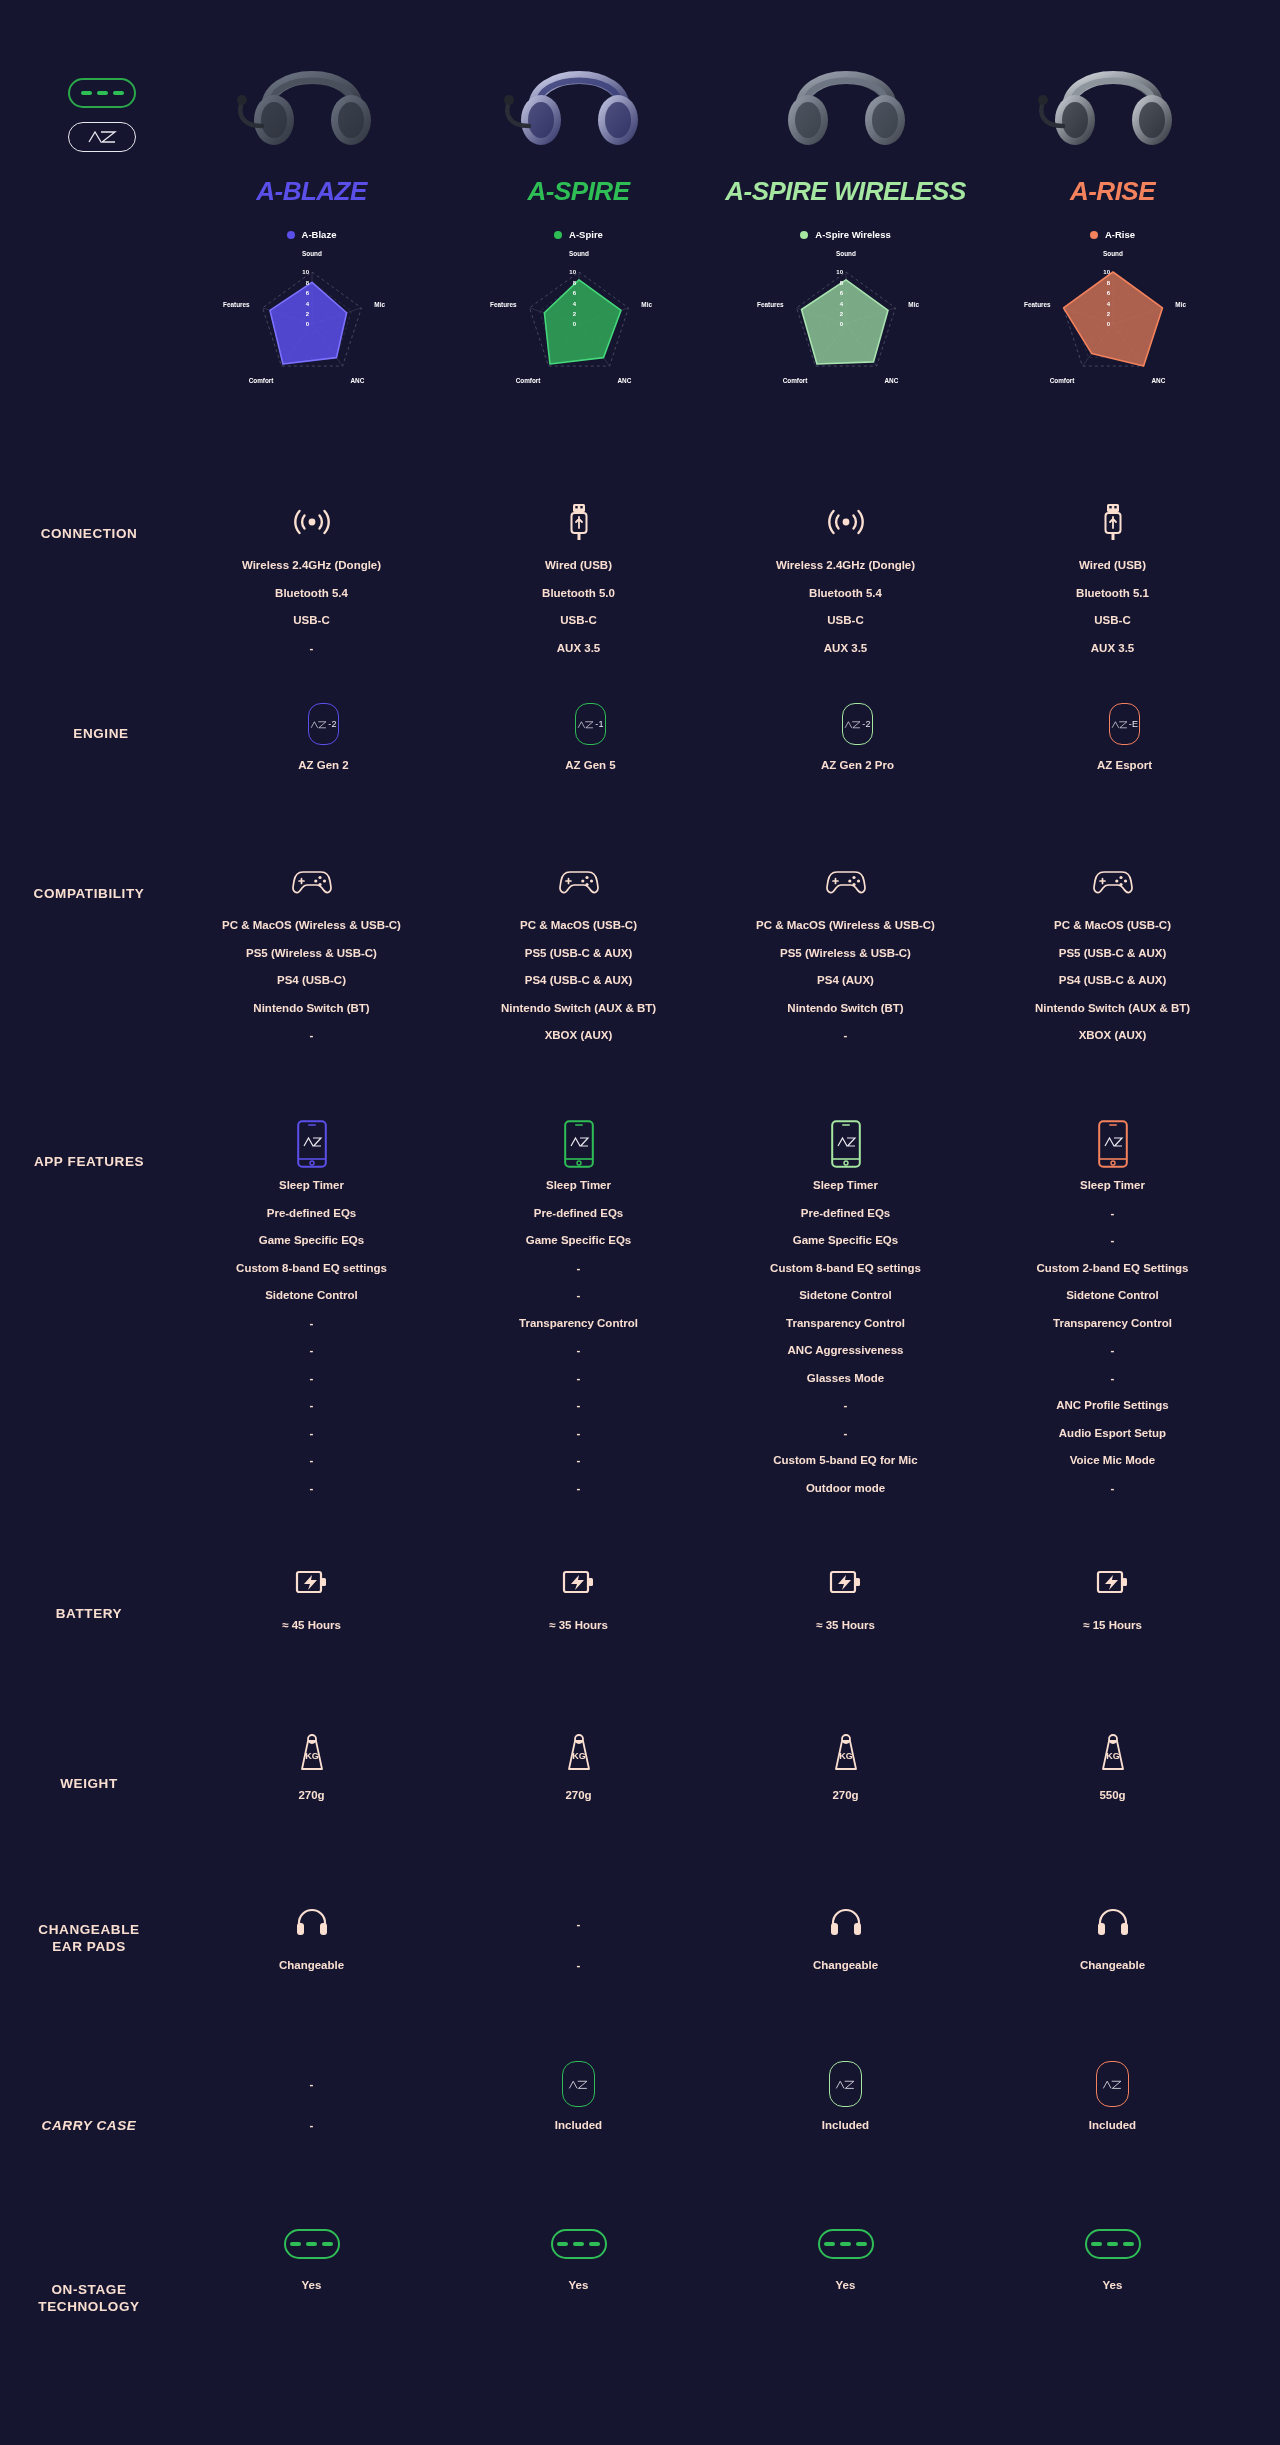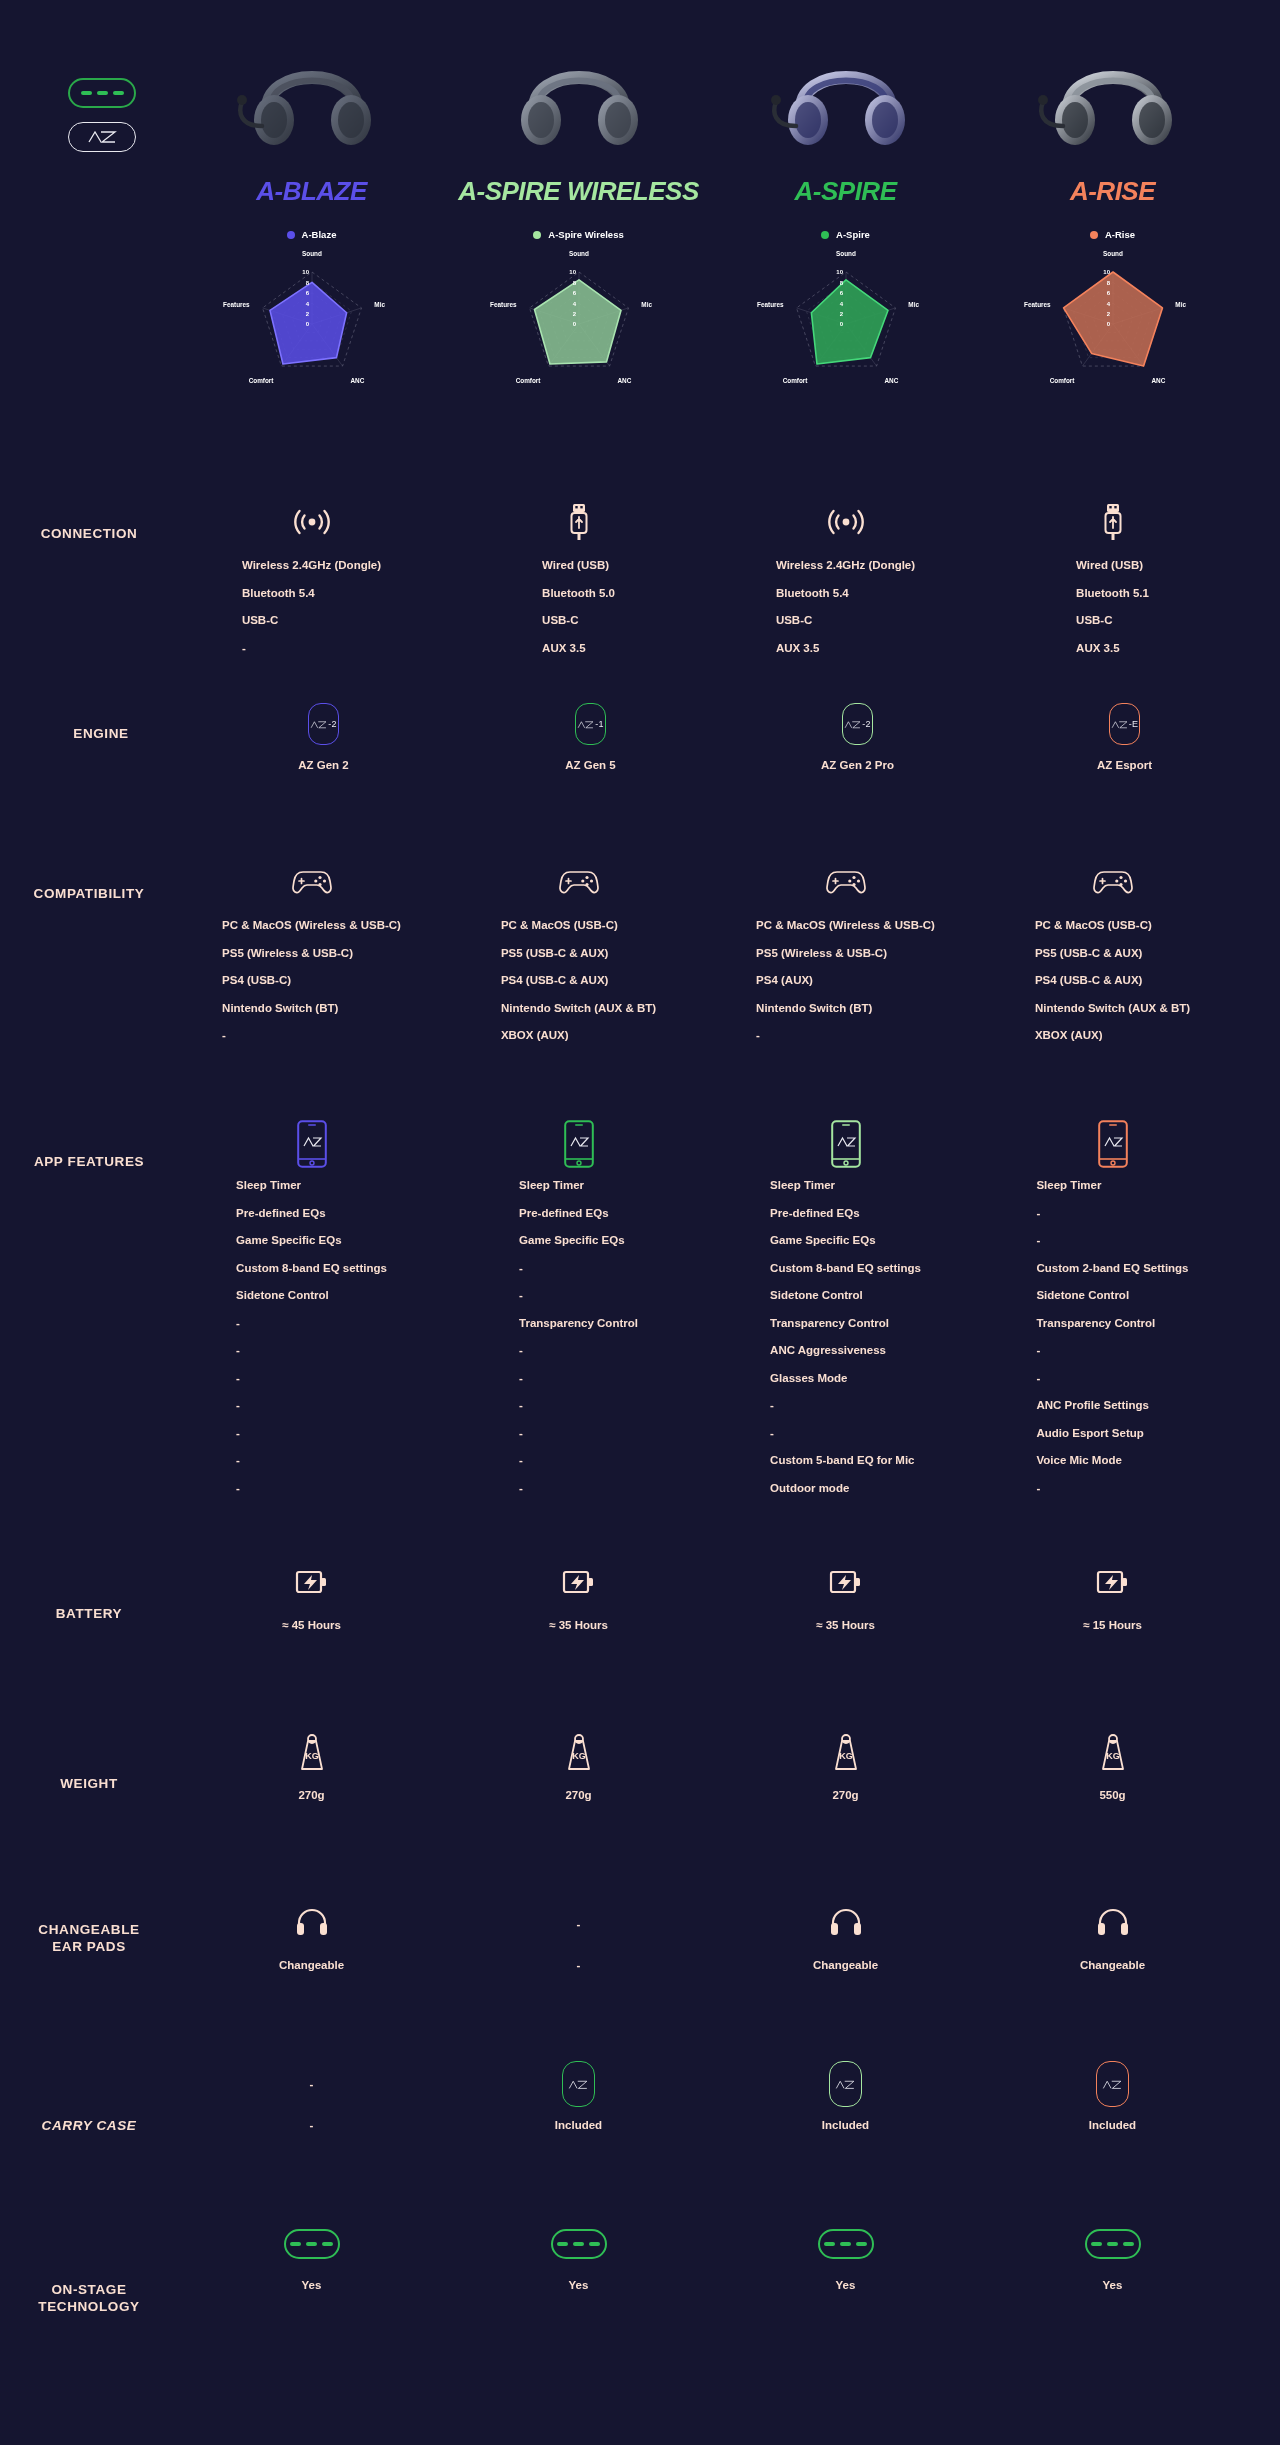--- a/index.html
+++ b/index.html
@@ -42,21 +42,21 @@
     width:178px;flex:0 0 178px;display:flex;align-items:flex-start;justify-content:center;
     padding-right:0;box-sizing:border-box;
   }
   .rowlabel span{
     display:block;text-align:center;width:178px;
     font-size:13.5px;font-weight:bold;letter-spacing:.6px;color:#fadfd1;line-height:1.25;
   }
   .cells{display:flex;width:1070px;}
   .cell{width:267px;display:flex;flex-direction:column;align-items:center;}
   .cell .icon{height:48px;display:flex;align-items:center;justify-content:center;}
-  .vals{margin-top:12px;display:flex;flex-direction:column;}
+  .vals{margin-top:12px;display:flex;flex-direction:column;align-items:center;}
   .vals div{
     font-size:11.5px;font-weight:bold;line-height:1;color:#fadfd1;margin-bottom:16px;white-space:nowrap;
   }
   .dash-only{font-size:11.5px;font-weight:bold;color:#fadfd1;}
 
   
   .engbadge{
     width:31px;height:42px;border-radius:13px;display:flex;align-items:center;justify-content:center;
     box-sizing:border-box;font-size:10px;letter-spacing:.3px;color:#e9e9f0;
   }
@@ -138,20 +138,69 @@
             <text x="112" y="59.6" fill="#ffffff" font-size="6" font-weight="bold" text-anchor="end" font-family="Liberation Sans, sans-serif">4</text>
             <text x="112" y="49.199999999999996" fill="#ffffff" font-size="6" font-weight="bold" text-anchor="end" font-family="Liberation Sans, sans-serif">6</text>
             <text x="112" y="38.8" fill="#ffffff" font-size="6" font-weight="bold" text-anchor="end" font-family="Liberation Sans, sans-serif">8</text>
             <text x="112" y="28.4" fill="#ffffff" font-size="6" font-weight="bold" text-anchor="end" font-family="Liberation Sans, sans-serif">10</text>
           </svg></div>
       </div>
       <div class="hcol">
         <div class="prodimg">
           <svg width="160" height="120" viewBox="0 0 160 120">
     <defs>
+      <linearGradient id="g1" x1="0" y1="0" x2="1" y2="1">
+        <stop offset="0%" stop-color="#c9cbe8"></stop>
+                <stop offset="100%" stop-color="#2c2f62"></stop>
+      </linearGradient>
+    </defs>
+    <path d="M36 72 C30 26 130 26 124 72" fill="none" stroke="url(#g1)" stroke-width="13" stroke-linecap="round"></path>
+    <path d="M40 66 C36 32 124 32 120 66" fill="none" stroke="#3b3f7a" stroke-width="6" stroke-linecap="round" opacity=".85"></path>
+    <ellipse cx="42" cy="80" rx="20" ry="25" fill="url(#g1)"></ellipse>
+    <ellipse cx="42" cy="80" rx="13" ry="18" fill="#2c2f62" opacity=".75"></ellipse>
+    <ellipse cx="119" cy="80" rx="20" ry="25" fill="url(#g1)"></ellipse>
+    <ellipse cx="119" cy="80" rx="13" ry="18" fill="#2c2f62" opacity=".75"></ellipse>
+    <path d="M30 86 C8 86 6 72 10 62" fill="none" stroke="#2a2e36" stroke-width="4.5" stroke-linecap="round"></path>
+      <circle cx="10" cy="60" r="5" fill="#23262d"></circle>
+  </svg>
+        </div>
+     <div class="prodname" style="color:#2fbe55">A-SPIRE</div>
+     <div class="legend">
+       <span class="dot" style="background:#2fbe55"></span>
+       <span>A-Spire</span>
+     </div>
+     <div class="radarwrap"><svg width="230" height="150" viewBox="0 0 230 150">
+    <polygon points="115,67.6 124.8909877694696,74.78622325850054 121.11296662384171,86.41377674149945 108.88703337615829,86.41377674149945 105.1090122305304,74.78622325850054" fill="none" stroke="#6f6f86" stroke-width=".6" stroke-dasharray="2.5 3" opacity=".45"></polygon>
+            <polygon points="115,57.2 134.7819755389392,71.5724465170011 127.22593324768344,94.82755348299891 102.77406675231656,94.82755348299891 95.2180244610608,71.57244651700108" fill="none" stroke="#6f6f86" stroke-width=".6" stroke-dasharray="2.5 3" opacity=".45"></polygon>
+            <polygon points="115,46.8 144.67296330840878,68.35866977550164 133.33889987152517,103.24133022449836 96.66110012847484,103.24133022449836 85.32703669159122,68.35866977550162" fill="none" stroke="#6f6f86" stroke-width=".6" stroke-dasharray="2.5 3" opacity=".45"></polygon>
+            <polygon points="115,36.4 154.5639510778784,65.1448930340022 139.4518664953669,111.65510696599782 90.54813350463311,111.65510696599782 75.43604892212161,65.14489303400217" fill="none" stroke="#6f6f86" stroke-width=".6" stroke-dasharray="2.5 3" opacity=".45"></polygon>
+            <polygon points="115,26 164.454938847348,61.931116292502736 145.5648331192086,120.06888370749726 84.4351668807914,120.06888370749726 65.54506115265201,61.93111629250272" fill="none" stroke="#6f6f86" stroke-width=".6" stroke-dasharray="3 3" opacity=".9"></polygon>
+            <line x1="115" y1="78" x2="115" y2="26" stroke="#6f6f86" stroke-width=".6" opacity=".5"></line>
+            <line x1="115" y1="78" x2="164.454938847348" y2="61.931116292502736" stroke="#6f6f86" stroke-width=".6" opacity=".5"></line>
+            <line x1="115" y1="78" x2="145.5648331192086" y2="120.06888370749726" stroke="#6f6f86" stroke-width=".6" opacity=".5"></line>
+            <line x1="115" y1="78" x2="84.4351668807914" y2="120.06888370749726" stroke="#6f6f86" stroke-width=".6" opacity=".5"></line>
+            <line x1="115" y1="78" x2="65.54506115265201" y2="61.93111629250272" stroke="#6f6f86" stroke-width=".6" opacity=".5"></line>
+    <polygon points="115,33.800000000000004 157.03669802024578,64.34144884862732 139.4518664953669,111.65510696599782 85.96340853675184,117.96543952212241 80.38154280685642,66.75178140475191" fill="rgba(47,158,86,0.92)" stroke="#45d87a" stroke-width="1.6" stroke-linejoin="round"></polygon>
+    <text x="115" y="10.480000000000004" fill="#ffffff" font-size="6.4" font-weight="bold" text-anchor="middle" font-family="Liberation Sans, sans-serif">Sound</text>
+            <text x="177.31322294765846" y="60.75320652855345" fill="#ffffff" font-size="6.4" font-weight="bold" text-anchor="start" font-family="Liberation Sans, sans-serif">Mic</text>
+            <text x="153.51168973020285" y="137.00679347144654" fill="#ffffff" font-size="6.4" font-weight="bold" text-anchor="start" font-family="Liberation Sans, sans-serif">ANC</text>
+            <text x="76.48831026979717" y="137.00679347144654" fill="#ffffff" font-size="6.4" font-weight="bold" text-anchor="end" font-family="Liberation Sans, sans-serif">Comfort</text>
+            <text x="52.68677705234154" y="60.75320652855342" fill="#ffffff" font-size="6.4" font-weight="bold" text-anchor="end" font-family="Liberation Sans, sans-serif">Features</text>
+            <text x="112" y="80.4" fill="#ffffff" font-size="6" font-weight="bold" text-anchor="end" font-family="Liberation Sans, sans-serif">0</text>
+            <text x="112" y="70" fill="#ffffff" font-size="6" font-weight="bold" text-anchor="end" font-family="Liberation Sans, sans-serif">2</text>
+            <text x="112" y="59.6" fill="#ffffff" font-size="6" font-weight="bold" text-anchor="end" font-family="Liberation Sans, sans-serif">4</text>
+            <text x="112" y="49.199999999999996" fill="#ffffff" font-size="6" font-weight="bold" text-anchor="end" font-family="Liberation Sans, sans-serif">6</text>
+            <text x="112" y="38.8" fill="#ffffff" font-size="6" font-weight="bold" text-anchor="end" font-family="Liberation Sans, sans-serif">8</text>
+            <text x="112" y="28.4" fill="#ffffff" font-size="6" font-weight="bold" text-anchor="end" font-family="Liberation Sans, sans-serif">10</text>
+          </svg></div>
+      </div>
+      <div class="hcol">
+        <div class="prodimg">
+          <svg width="160" height="120" viewBox="0 0 160 120">
+    <defs>
       <linearGradient id="g2" x1="0" y1="0" x2="1" y2="1">
         <stop offset="0%" stop-color="#9aa1ad"></stop>
                 <stop offset="100%" stop-color="#3a3f49"></stop>
       </linearGradient>
     </defs>
     <path d="M36 72 C30 26 130 26 124 72" fill="none" stroke="url(#g2)" stroke-width="13" stroke-linecap="round"></path>
     <path d="M40 66 C36 32 124 32 120 66" fill="none" stroke="#6b7280" stroke-width="6" stroke-linecap="round" opacity=".85"></path>
     <ellipse cx="42" cy="80" rx="20" ry="25" fill="url(#g2)"></ellipse>
     <ellipse cx="42" cy="80" rx="13" ry="18" fill="#3a3f49" opacity=".75"></ellipse>
     <ellipse cx="119" cy="80" rx="20" ry="25" fill="url(#g2)"></ellipse>
@@ -186,69 +235,20 @@
             <text x="112" y="59.6" fill="#ffffff" font-size="6" font-weight="bold" text-anchor="end" font-family="Liberation Sans, sans-serif">4</text>
             <text x="112" y="49.199999999999996" fill="#ffffff" font-size="6" font-weight="bold" text-anchor="end" font-family="Liberation Sans, sans-serif">6</text>
             <text x="112" y="38.8" fill="#ffffff" font-size="6" font-weight="bold" text-anchor="end" font-family="Liberation Sans, sans-serif">8</text>
             <text x="112" y="28.4" fill="#ffffff" font-size="6" font-weight="bold" text-anchor="end" font-family="Liberation Sans, sans-serif">10</text>
           </svg></div>
       </div>
       <div class="hcol">
         <div class="prodimg">
           <svg width="160" height="120" viewBox="0 0 160 120">
     <defs>
-      <linearGradient id="g1" x1="0" y1="0" x2="1" y2="1">
-        <stop offset="0%" stop-color="#c9cbe8"></stop>
-                <stop offset="100%" stop-color="#2c2f62"></stop>
-      </linearGradient>
-    </defs>
-    <path d="M36 72 C30 26 130 26 124 72" fill="none" stroke="url(#g1)" stroke-width="13" stroke-linecap="round"></path>
-    <path d="M40 66 C36 32 124 32 120 66" fill="none" stroke="#3b3f7a" stroke-width="6" stroke-linecap="round" opacity=".85"></path>
-    <ellipse cx="42" cy="80" rx="20" ry="25" fill="url(#g1)"></ellipse>
-    <ellipse cx="42" cy="80" rx="13" ry="18" fill="#2c2f62" opacity=".75"></ellipse>
-    <ellipse cx="119" cy="80" rx="20" ry="25" fill="url(#g1)"></ellipse>
-    <ellipse cx="119" cy="80" rx="13" ry="18" fill="#2c2f62" opacity=".75"></ellipse>
-    <path d="M30 86 C8 86 6 72 10 62" fill="none" stroke="#2a2e36" stroke-width="4.5" stroke-linecap="round"></path>
-      <circle cx="10" cy="60" r="5" fill="#23262d"></circle>
-  </svg>
-        </div>
-     <div class="prodname" style="color:#2fbe55">A-SPIRE</div>
-     <div class="legend">
-       <span class="dot" style="background:#2fbe55"></span>
-       <span>A-Spire</span>
-     </div>
-     <div class="radarwrap"><svg width="230" height="150" viewBox="0 0 230 150">
-    <polygon points="115,67.6 124.8909877694696,74.78622325850054 121.11296662384171,86.41377674149945 108.88703337615829,86.41377674149945 105.1090122305304,74.78622325850054" fill="none" stroke="#6f6f86" stroke-width=".6" stroke-dasharray="2.5 3" opacity=".45"></polygon>
-            <polygon points="115,57.2 134.7819755389392,71.5724465170011 127.22593324768344,94.82755348299891 102.77406675231656,94.82755348299891 95.2180244610608,71.57244651700108" fill="none" stroke="#6f6f86" stroke-width=".6" stroke-dasharray="2.5 3" opacity=".45"></polygon>
-            <polygon points="115,46.8 144.67296330840878,68.35866977550164 133.33889987152517,103.24133022449836 96.66110012847484,103.24133022449836 85.32703669159122,68.35866977550162" fill="none" stroke="#6f6f86" stroke-width=".6" stroke-dasharray="2.5 3" opacity=".45"></polygon>
-            <polygon points="115,36.4 154.5639510778784,65.1448930340022 139.4518664953669,111.65510696599782 90.54813350463311,111.65510696599782 75.43604892212161,65.14489303400217" fill="none" stroke="#6f6f86" stroke-width=".6" stroke-dasharray="2.5 3" opacity=".45"></polygon>
-            <polygon points="115,26 164.454938847348,61.931116292502736 145.5648331192086,120.06888370749726 84.4351668807914,120.06888370749726 65.54506115265201,61.93111629250272" fill="none" stroke="#6f6f86" stroke-width=".6" stroke-dasharray="3 3" opacity=".9"></polygon>
-            <line x1="115" y1="78" x2="115" y2="26" stroke="#6f6f86" stroke-width=".6" opacity=".5"></line>
-            <line x1="115" y1="78" x2="164.454938847348" y2="61.931116292502736" stroke="#6f6f86" stroke-width=".6" opacity=".5"></line>
-            <line x1="115" y1="78" x2="145.5648331192086" y2="120.06888370749726" stroke="#6f6f86" stroke-width=".6" opacity=".5"></line>
-            <line x1="115" y1="78" x2="84.4351668807914" y2="120.06888370749726" stroke="#6f6f86" stroke-width=".6" opacity=".5"></line>
-            <line x1="115" y1="78" x2="65.54506115265201" y2="61.93111629250272" stroke="#6f6f86" stroke-width=".6" opacity=".5"></line>
-    <polygon points="115,33.800000000000004 157.03669802024578,64.34144884862732 139.4518664953669,111.65510696599782 85.96340853675184,117.96543952212241 80.38154280685642,66.75178140475191" fill="rgba(47,158,86,0.92)" stroke="#45d87a" stroke-width="1.6" stroke-linejoin="round"></polygon>
-    <text x="115" y="10.480000000000004" fill="#ffffff" font-size="6.4" font-weight="bold" text-anchor="middle" font-family="Liberation Sans, sans-serif">Sound</text>
-            <text x="177.31322294765846" y="60.75320652855345" fill="#ffffff" font-size="6.4" font-weight="bold" text-anchor="start" font-family="Liberation Sans, sans-serif">Mic</text>
-            <text x="153.51168973020285" y="137.00679347144654" fill="#ffffff" font-size="6.4" font-weight="bold" text-anchor="start" font-family="Liberation Sans, sans-serif">ANC</text>
-            <text x="76.48831026979717" y="137.00679347144654" fill="#ffffff" font-size="6.4" font-weight="bold" text-anchor="end" font-family="Liberation Sans, sans-serif">Comfort</text>
-            <text x="52.68677705234154" y="60.75320652855342" fill="#ffffff" font-size="6.4" font-weight="bold" text-anchor="end" font-family="Liberation Sans, sans-serif">Features</text>
-            <text x="112" y="80.4" fill="#ffffff" font-size="6" font-weight="bold" text-anchor="end" font-family="Liberation Sans, sans-serif">0</text>
-            <text x="112" y="70" fill="#ffffff" font-size="6" font-weight="bold" text-anchor="end" font-family="Liberation Sans, sans-serif">2</text>
-            <text x="112" y="59.6" fill="#ffffff" font-size="6" font-weight="bold" text-anchor="end" font-family="Liberation Sans, sans-serif">4</text>
-            <text x="112" y="49.199999999999996" fill="#ffffff" font-size="6" font-weight="bold" text-anchor="end" font-family="Liberation Sans, sans-serif">6</text>
-            <text x="112" y="38.8" fill="#ffffff" font-size="6" font-weight="bold" text-anchor="end" font-family="Liberation Sans, sans-serif">8</text>
-            <text x="112" y="28.4" fill="#ffffff" font-size="6" font-weight="bold" text-anchor="end" font-family="Liberation Sans, sans-serif">10</text>
-          </svg></div>
-      </div>
-      <div class="hcol">
-        <div class="prodimg">
-          <svg width="160" height="120" viewBox="0 0 160 120">
-    <defs>
       <linearGradient id="g3" x1="0" y1="0" x2="1" y2="1">
         <stop offset="0%" stop-color="#cfd4db"></stop>
                 <stop offset="100%" stop-color="#2b3038"></stop>
       </linearGradient>
     </defs>
     <path d="M36 72 C30 26 130 26 124 72" fill="none" stroke="url(#g3)" stroke-width="13" stroke-linecap="round"></path>
     <path d="M40 66 C36 32 124 32 120 66" fill="none" stroke="#8a9099" stroke-width="6" stroke-linecap="round" opacity=".85"></path>
     <ellipse cx="42" cy="80" rx="20" ry="25" fill="url(#g3)"></ellipse>
     <ellipse cx="42" cy="80" rx="13" ry="18" fill="#2b3038" opacity=".75"></ellipse>
     <ellipse cx="119" cy="80" rx="20" ry="25" fill="url(#g3)"></ellipse>

